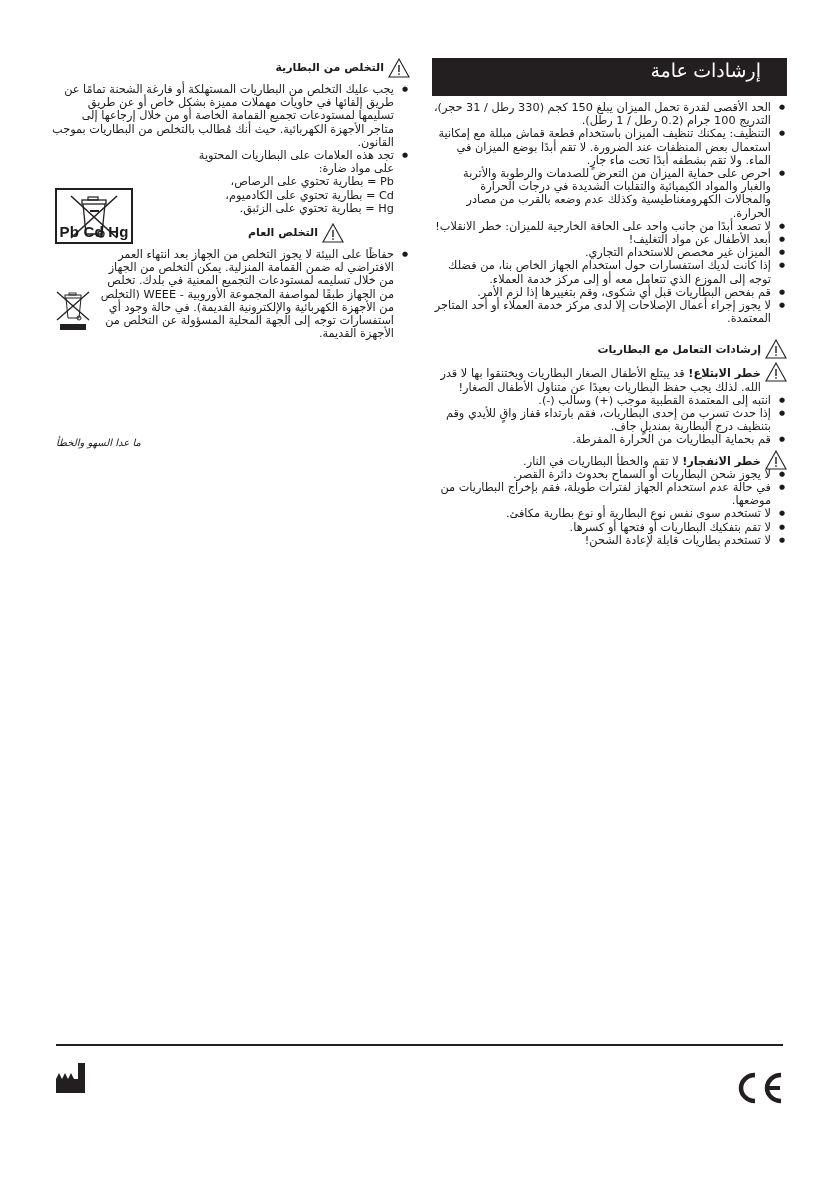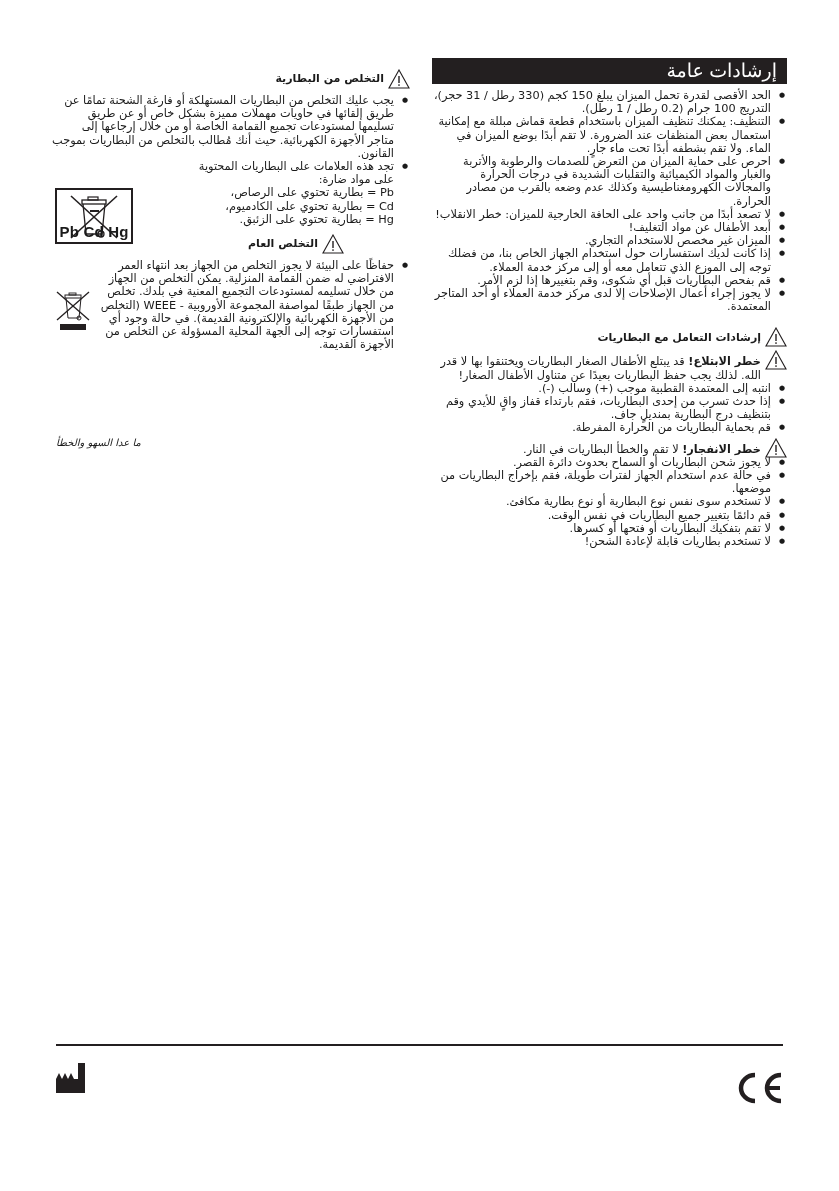--- a/index.html
+++ b/index.html
@@ -1,22 +1,22 @@
 <!DOCTYPE html>
 <html><head>
 <meta charset="utf-8">
 <style>
   html, body { margin:0; padding:0; background:#ffffff; }
   body { width:839px; height:1191px; position:relative; overflow:hidden;
          font-family:"DejaVu Sans","Liberation Sans",sans-serif; color:#1a1a1a; }
   .col { position:absolute; direction:rtl; text-align:right; font-size:11.3px; line-height:13.2px; }
   .col-right { left:432px; width:355px; top:58px; }
-  .col-left  { left:52px; width:358px; top:69px; }
-  .header-bar { background:#231f20; color:#fff; height:26px; font-size:19px; line-height:26px;
-                padding-right:10px; font-family:"Liberation Sans",sans-serif; letter-spacing:0.3px; }
+  .col-left  { left:52px; width:358px; top:58px; }
+  .header-bar { background:#231f20; color:#fff; height:38px; font-size:19px; line-height:26px;
+                padding-right:26px; font-family:"Liberation Sans",sans-serif; letter-spacing:0.3px; }
   ul { list-style:none; margin:0; padding:0; }
   ul li { position:relative; padding-right:16px; }
   ul li::before { content:"\25CF"; position:absolute; right:2px; top:0; font-size:7px; }
   .bul-list { margin-top:5px; }
   .sec-head { display:flex; align-items:center; gap:4px; font-weight:bold; font-size:11px; }
   .warn-tri { width:22px; height:20px; flex:0 0 auto; }
   .warn-tri svg { display:block; }
   .gap-l { height:14px; }
   .gap-m { height:8px; }
   .inline-warn { position:relative; padding-right:26px; }
@@ -94,21 +94,20 @@
           <rect x="10.3" y="15.3" width="1.4" height="1.6" fill="#231f20"></rect>
         </svg>
     </span>
     <b>خطر الانفجار!</b><span> لا تقم والخطأ البطاريات في النار.</span>
   </div>
 
   <ul>
     <li>لا يجوز شحن البطاريات أو السماح بحدوث دائرة القصر.</li>
     <li>في حالة عدم استخدام الجهاز لفترات طويلة، فقم بإخراج البطاريات من موضعها.</li>
     <li>لا تستخدم سوى نفس نوع البطارية أو نوع بطارية مكافئ.</li>
-    <li>قم دائمًا بتغيير جميع البطاريات في نفس الوقت.</li>
     <li>لا تقم بتفكيك البطاريات أو فتحها أو كسرها.</li>
     <li>لا تستخدم بطاريات قابلة لإعادة الشحن!</li>
   </ul>
 </div>
 
 <div class="col col-left">
   <div class="sec-head">
     <span class="warn-tri">
       <svg width="22" height="20" viewBox="0 0 22 20">
           <path d="M11 1 L21 19 L1 19 Z" fill="none" stroke="#231f20" stroke-width="1.1"></path>

